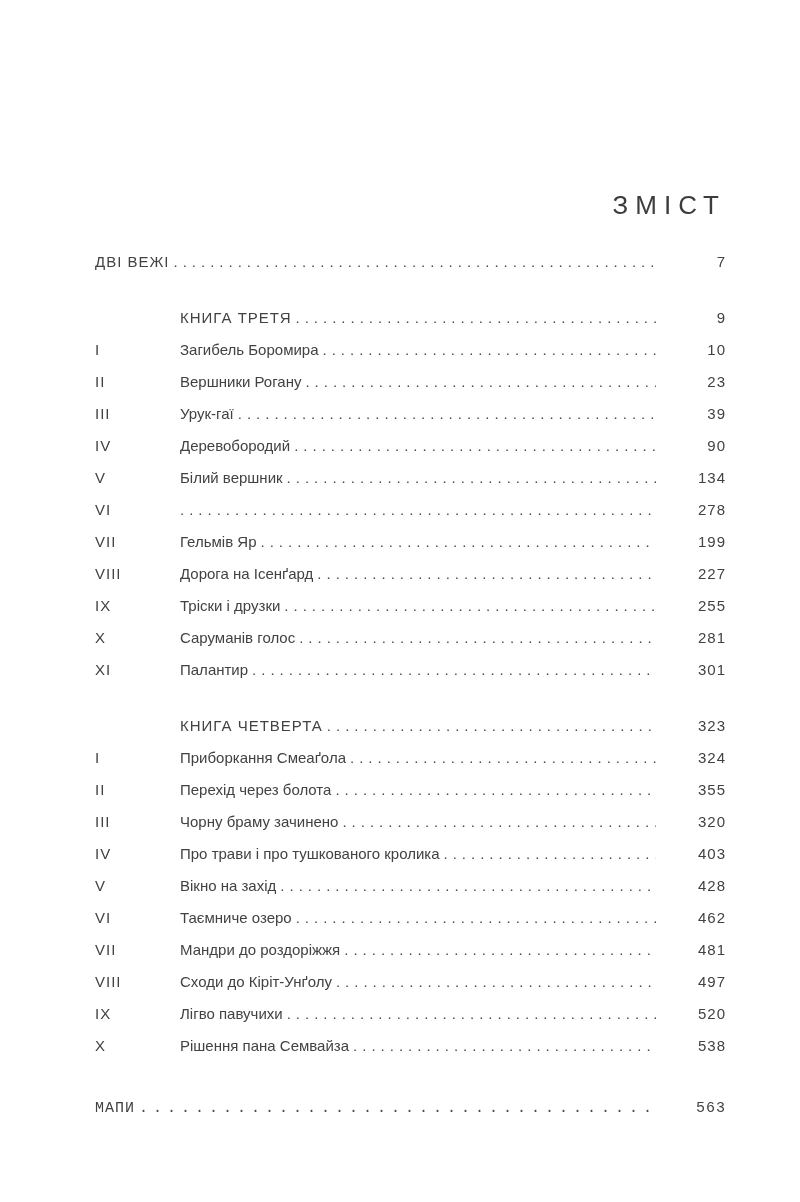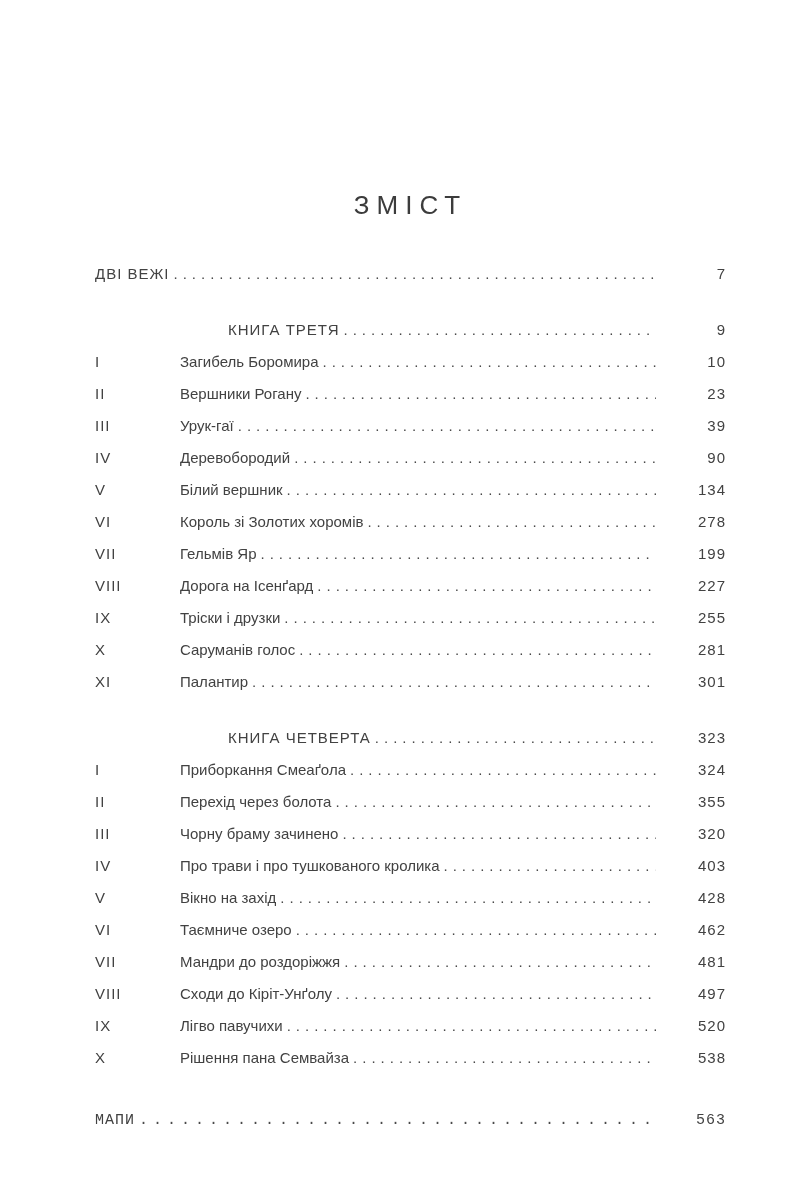--- a/index.html
+++ b/index.html
@@ -15,26 +15,26 @@
     overflow: hidden;
   }
   .page {
     box-sizing: border-box;
     width: 800px;
     height: 1202px;
     padding: 190px 74px 0 95px;
     background: #ffffff;
   }
   .toc-title {
-    text-align: center;
+    text-align: right;
     font-size: 26px;
     letter-spacing: 7px;
     font-weight: 500;
     color: #3c3c3c;
-    margin: 0 0 44px 0;
+    margin: 0 0 32px 0;
   }
   .toc-list {
     display: block;
   }
   .row {
     display: flex;
     align-items: baseline;
     height: 32px;
     font-size: 15px;
     color: #424242;
@@ -60,21 +60,21 @@
   .pagenum {
     flex: 0 0 60px;
     width: 60px;
     text-align: right;
     padding-left: 6px;
     letter-spacing: 1px;
   }
   .t-part .title { letter-spacing: 1px; }
   
   .t-book { margin-top: 24px; }
-  .t-book .title { letter-spacing: 1px; margin-left: 48px; }
+  .t-book .title { letter-spacing: 1px; }
   .row.last-part { margin-top: 31px; font-family: Liberation Mono, monospace; }
 </style>
 </head>
 <body>
 
 <div class="page">
   <h1 class="toc-title">ЗМІСТ</h1>
 
   <div class="toc-list">
       <div class="row t-part">
@@ -114,21 +114,20 @@
     <span class="pagenum">90</span>
   </div>
       <div class="row t-chapter">
     <span class="num">V</span>
     <span class="title">Білий вершник</span>
     <span class="dots">................................................................................................................................................................</span>
     <span class="pagenum">134</span>
   </div>
       <div class="row t-chapter">
     <span class="num">VI</span>
-    <span class="title">Король зі Золотих хоромів</span>
     <span class="dots">................................................................................................................................................................</span>
     <span class="pagenum">278</span>
   </div>
       <div class="row t-chapter">
     <span class="num">VII</span>
     <span class="title">Гельмів Яр</span>
     <span class="dots">................................................................................................................................................................</span>
     <span class="pagenum">199</span>
   </div>
       <div class="row t-chapter">

